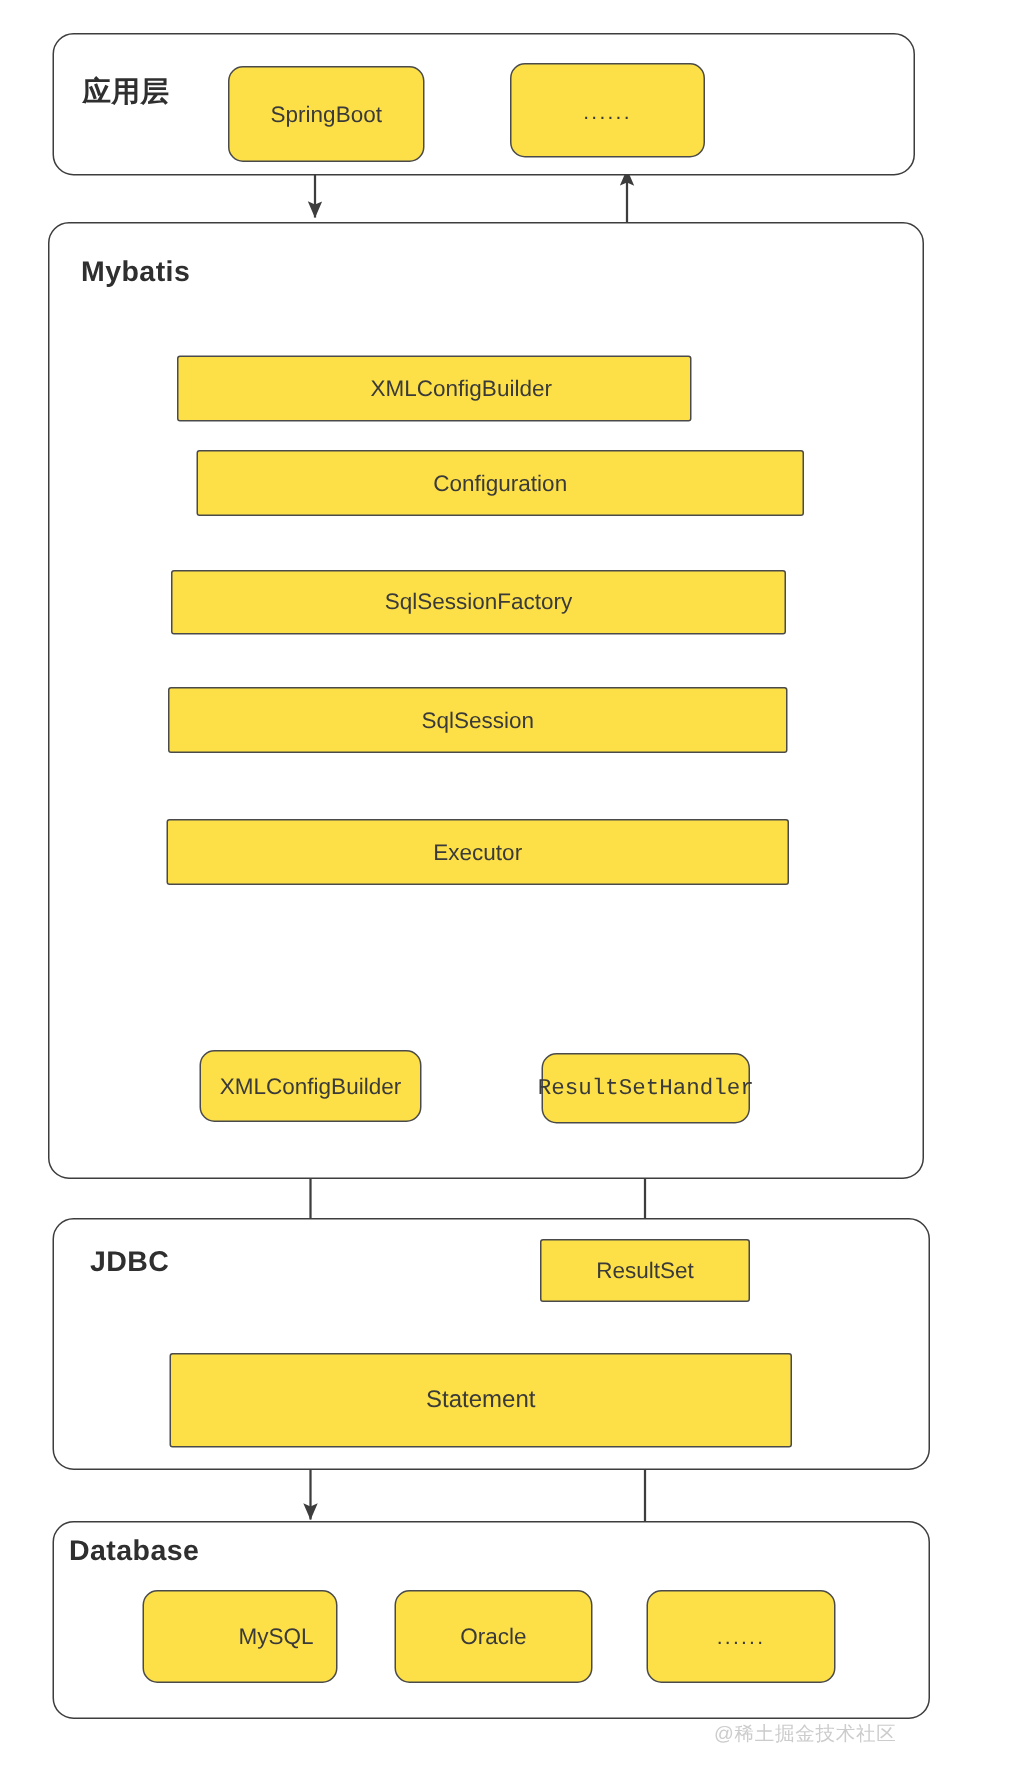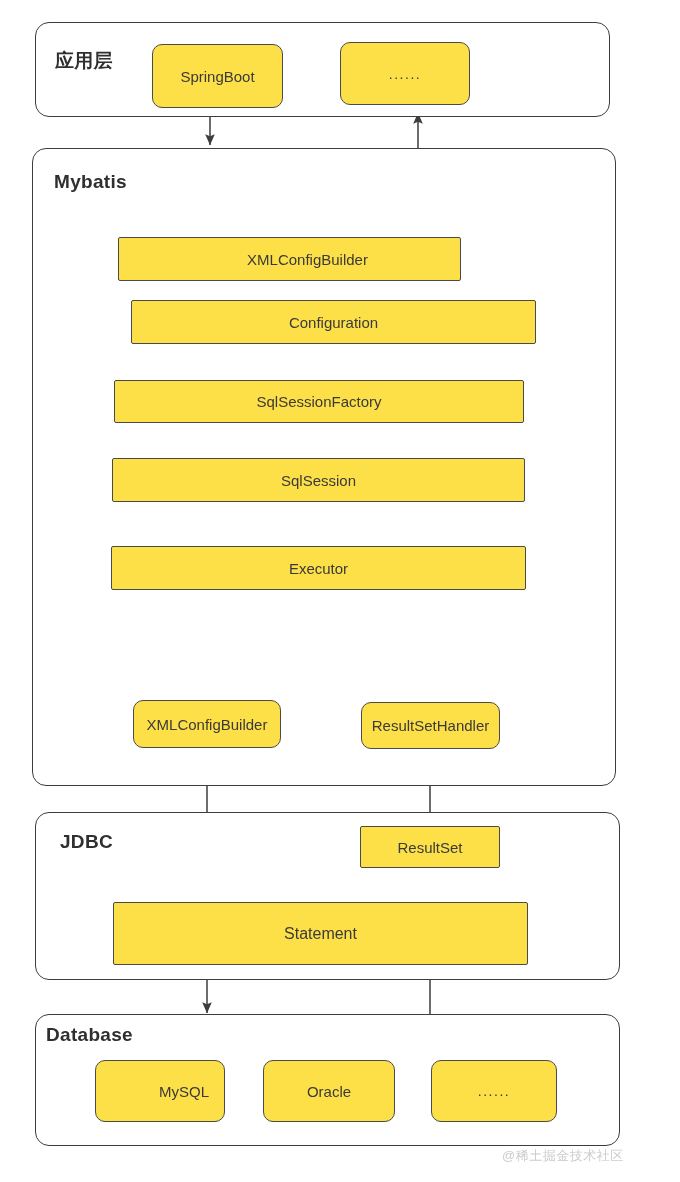--- a/index.html
+++ b/index.html
@@ -136,21 +136,21 @@
   <div class="node sharp" style="left:112px; top:458px; width:413px; height:44px;">
     <span>SqlSession</span>
   </div>
   <div class="node sharp" style="left:111px; top:534px; width:415px; height:44px;margin-top:12px;">
     <span>Executor</span>
   </div>
 
   <div class="node rounded" style="left:133px; top:700px; width:148px; height:48px;">
     <span>XMLConfigBuilder</span>
   </div>
-  <div class="node rounded" style="left:361px; top:702px; width:139px; height:47px;">
+  <div class="node rounded" style="left:361px; top:702px; width:139px; height:47px;font-family:Liberation Mono, monospace;">
     <span>ResultSetHandler</span>
   </div>
 
   <div class="container-box" style="left:35px; top:812px; width:585px; height:168px;"></div>
   <div class="container-title" style="left:60px; top:831px;">JDBC</div>
 
   <div class="node sharp" style="left:360px; top:826px; width:140px; height:42px;">
     <span>ResultSet</span>
   </div>
   <div class="node sharp" style="left:113px; top:902px; width:415px; height:63px; font-size:16px;align-items:center;">
@@ -163,15 +163,15 @@
   <div class="node rounded" style="left:95px; top:1060px; width:130px; height:62px;padding-left:48px;">
     <span>MySQL</span>
   </div>
   <div class="node rounded" style="left:263px; top:1060px; width:132px; height:62px;">
     <span>Oracle</span>
   </div>
   <div class="node rounded dots" style="left:431px; top:1060px; width:126px; height:62px;">
     <span>......</span>
   </div>
 
-  <div class="watermark" style="left:502px; top:1147px;">@稀土掘金技术社区</div>
+  <div class="watermark" style="left:476px; top:1147px;">@稀土掘金技术社区</div>
 
 </div>
 
 </body></html>

